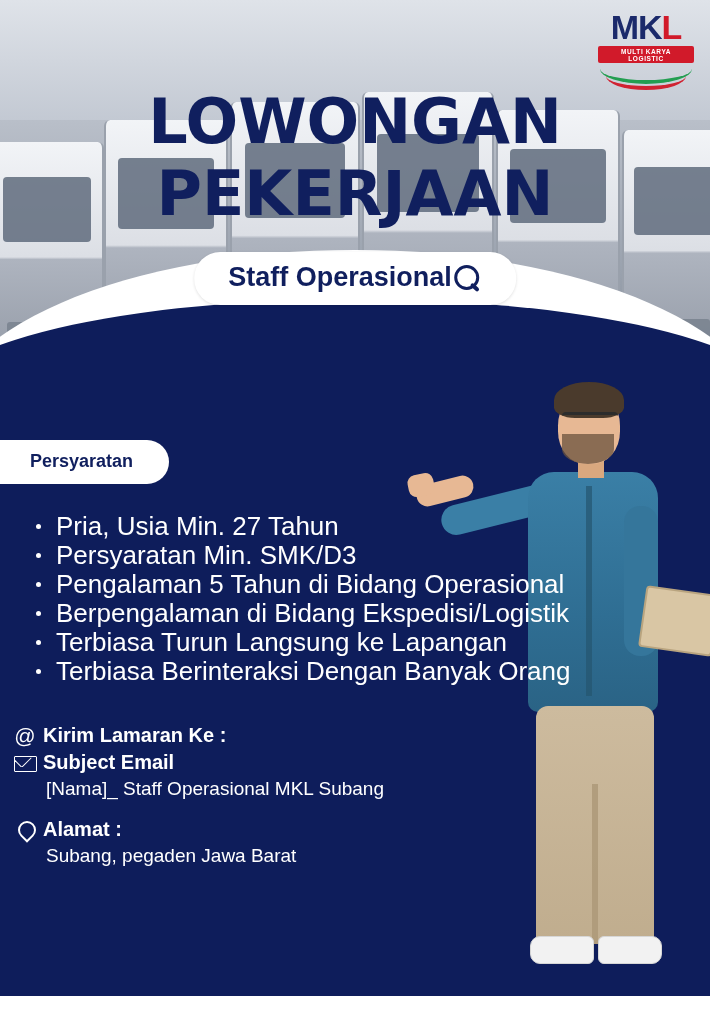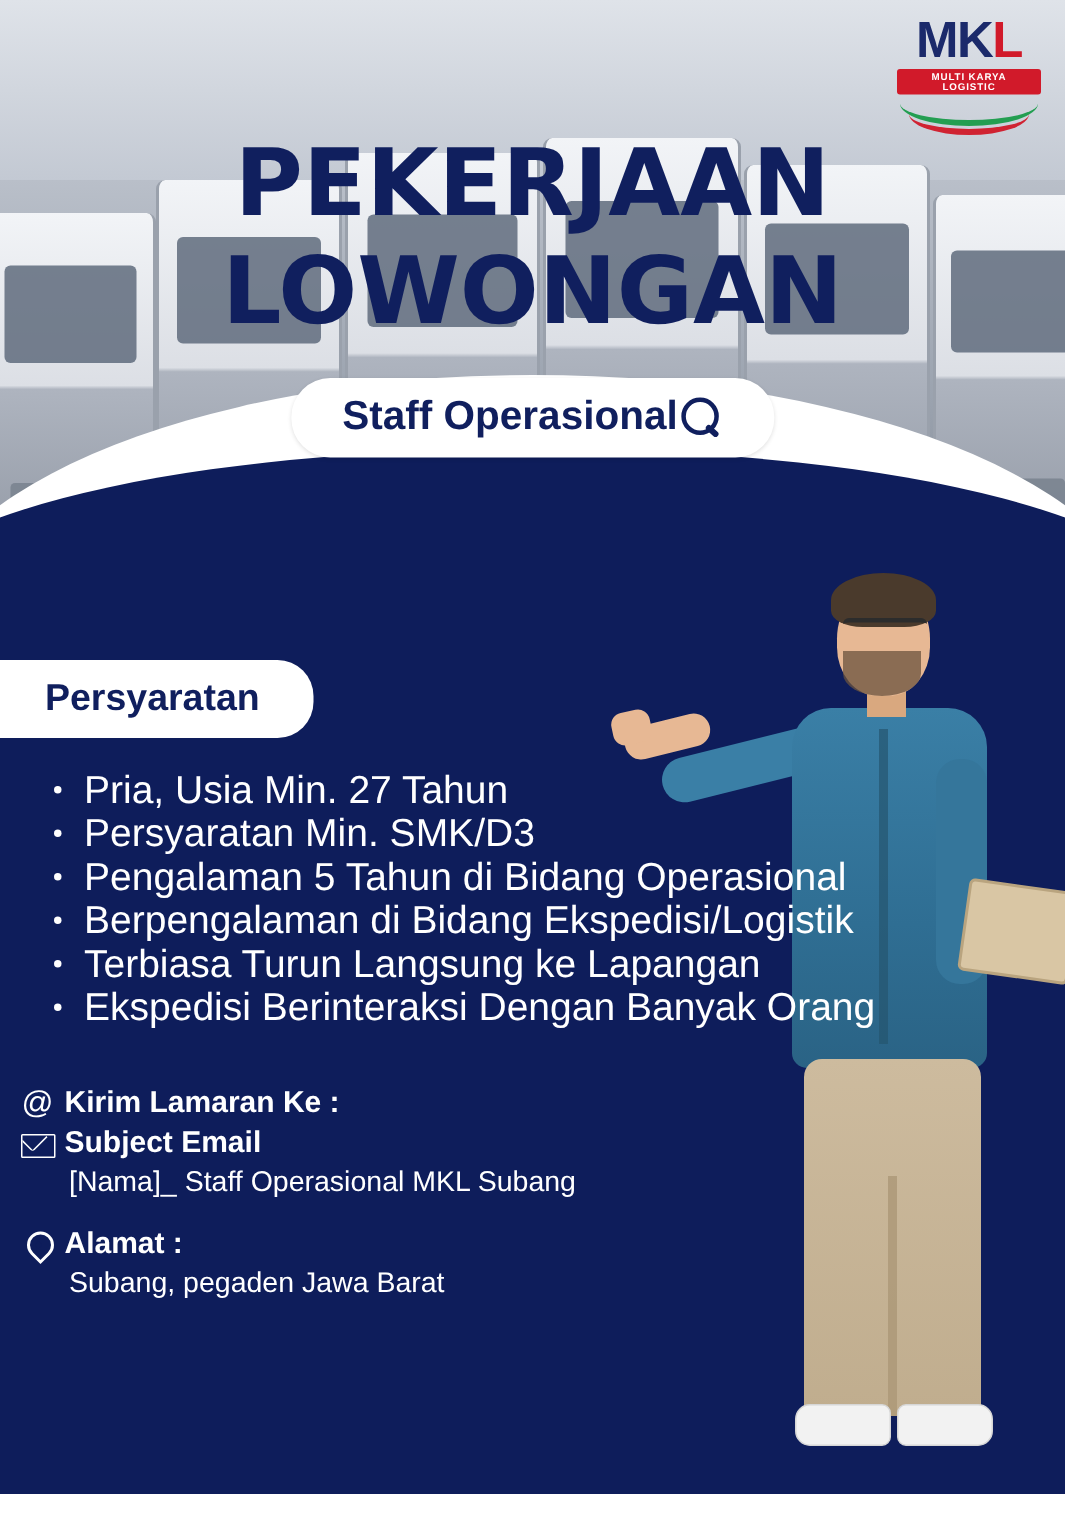--- a/index.html
+++ b/index.html
@@ -209,21 +209,21 @@
   .req-pill {
     position: absolute;
     left: -30px;
     top: 440px;
     background: #ffffff;
     border-radius: 0 24px 24px 0;
     padding: 11px 36px 12px 60px;
     z-index: 20;
   }
   .req-pill .txt {
-    font-size: 25px;
+    font-size: 18px;
     font-weight: bold;
     color: #101f5e;
   }
 
   .req-list {
     position: absolute;
     left: 26px;
     top: 512px;
     width: 470px;
     z-index: 20;
@@ -509,22 +509,22 @@
   <div class="logo">
     <div class="logo-mkl">
       <span>MK<span class="accent">L</span></span>
     </div>
     <div class="logo-swoosh"></div>
     <div class="logo-swoosh2"></div>
     <div><span class="logo-sub">MULTI KARYA LOGISTIC</span></div>
   </div>
 
   <div class="headline">
+    <div class="line">LOWONGAN</div>
     <div class="line">PEKERJAAN</div>
-    <div class="line">LOWONGAN</div>
   </div>
 
   <div class="subtitle-pill">
     <span class="txt">Staff Operasional</span>
     <span class="magnifier">
       <span class="ring"></span>
       <span class="handle"></span>
     </span>
   </div>
 
@@ -550,21 +550,21 @@
   <div class="req-pill">
     <span class="txt">Persyaratan</span>
   </div>
 
   <ul class="req-list">
     <li>Pria, Usia Min. 27 Tahun</li>
     <li>Persyaratan Min. SMK/D3</li>
     <li>Pengalaman 5 Tahun di Bidang Operasional</li>
     <li>Berpengalaman di Bidang Ekspedisi/Logistik</li>
     <li>Terbiasa Turun Langsung ke Lapangan</li>
-    <li>Ekspedisi Berinteraksi Dengan Banyak Orang</li>
+    <li>Terbiasa Berinteraksi Dengan Banyak Orang</li>
   </ul>
 
   <div class="contact">
 
     <div class="contact-row">
       <div class="contact-head">
         <span class="ic ic-at">@</span>
         <span>Kirim Lamaran Ke :</span>
       </div>
     </div>

